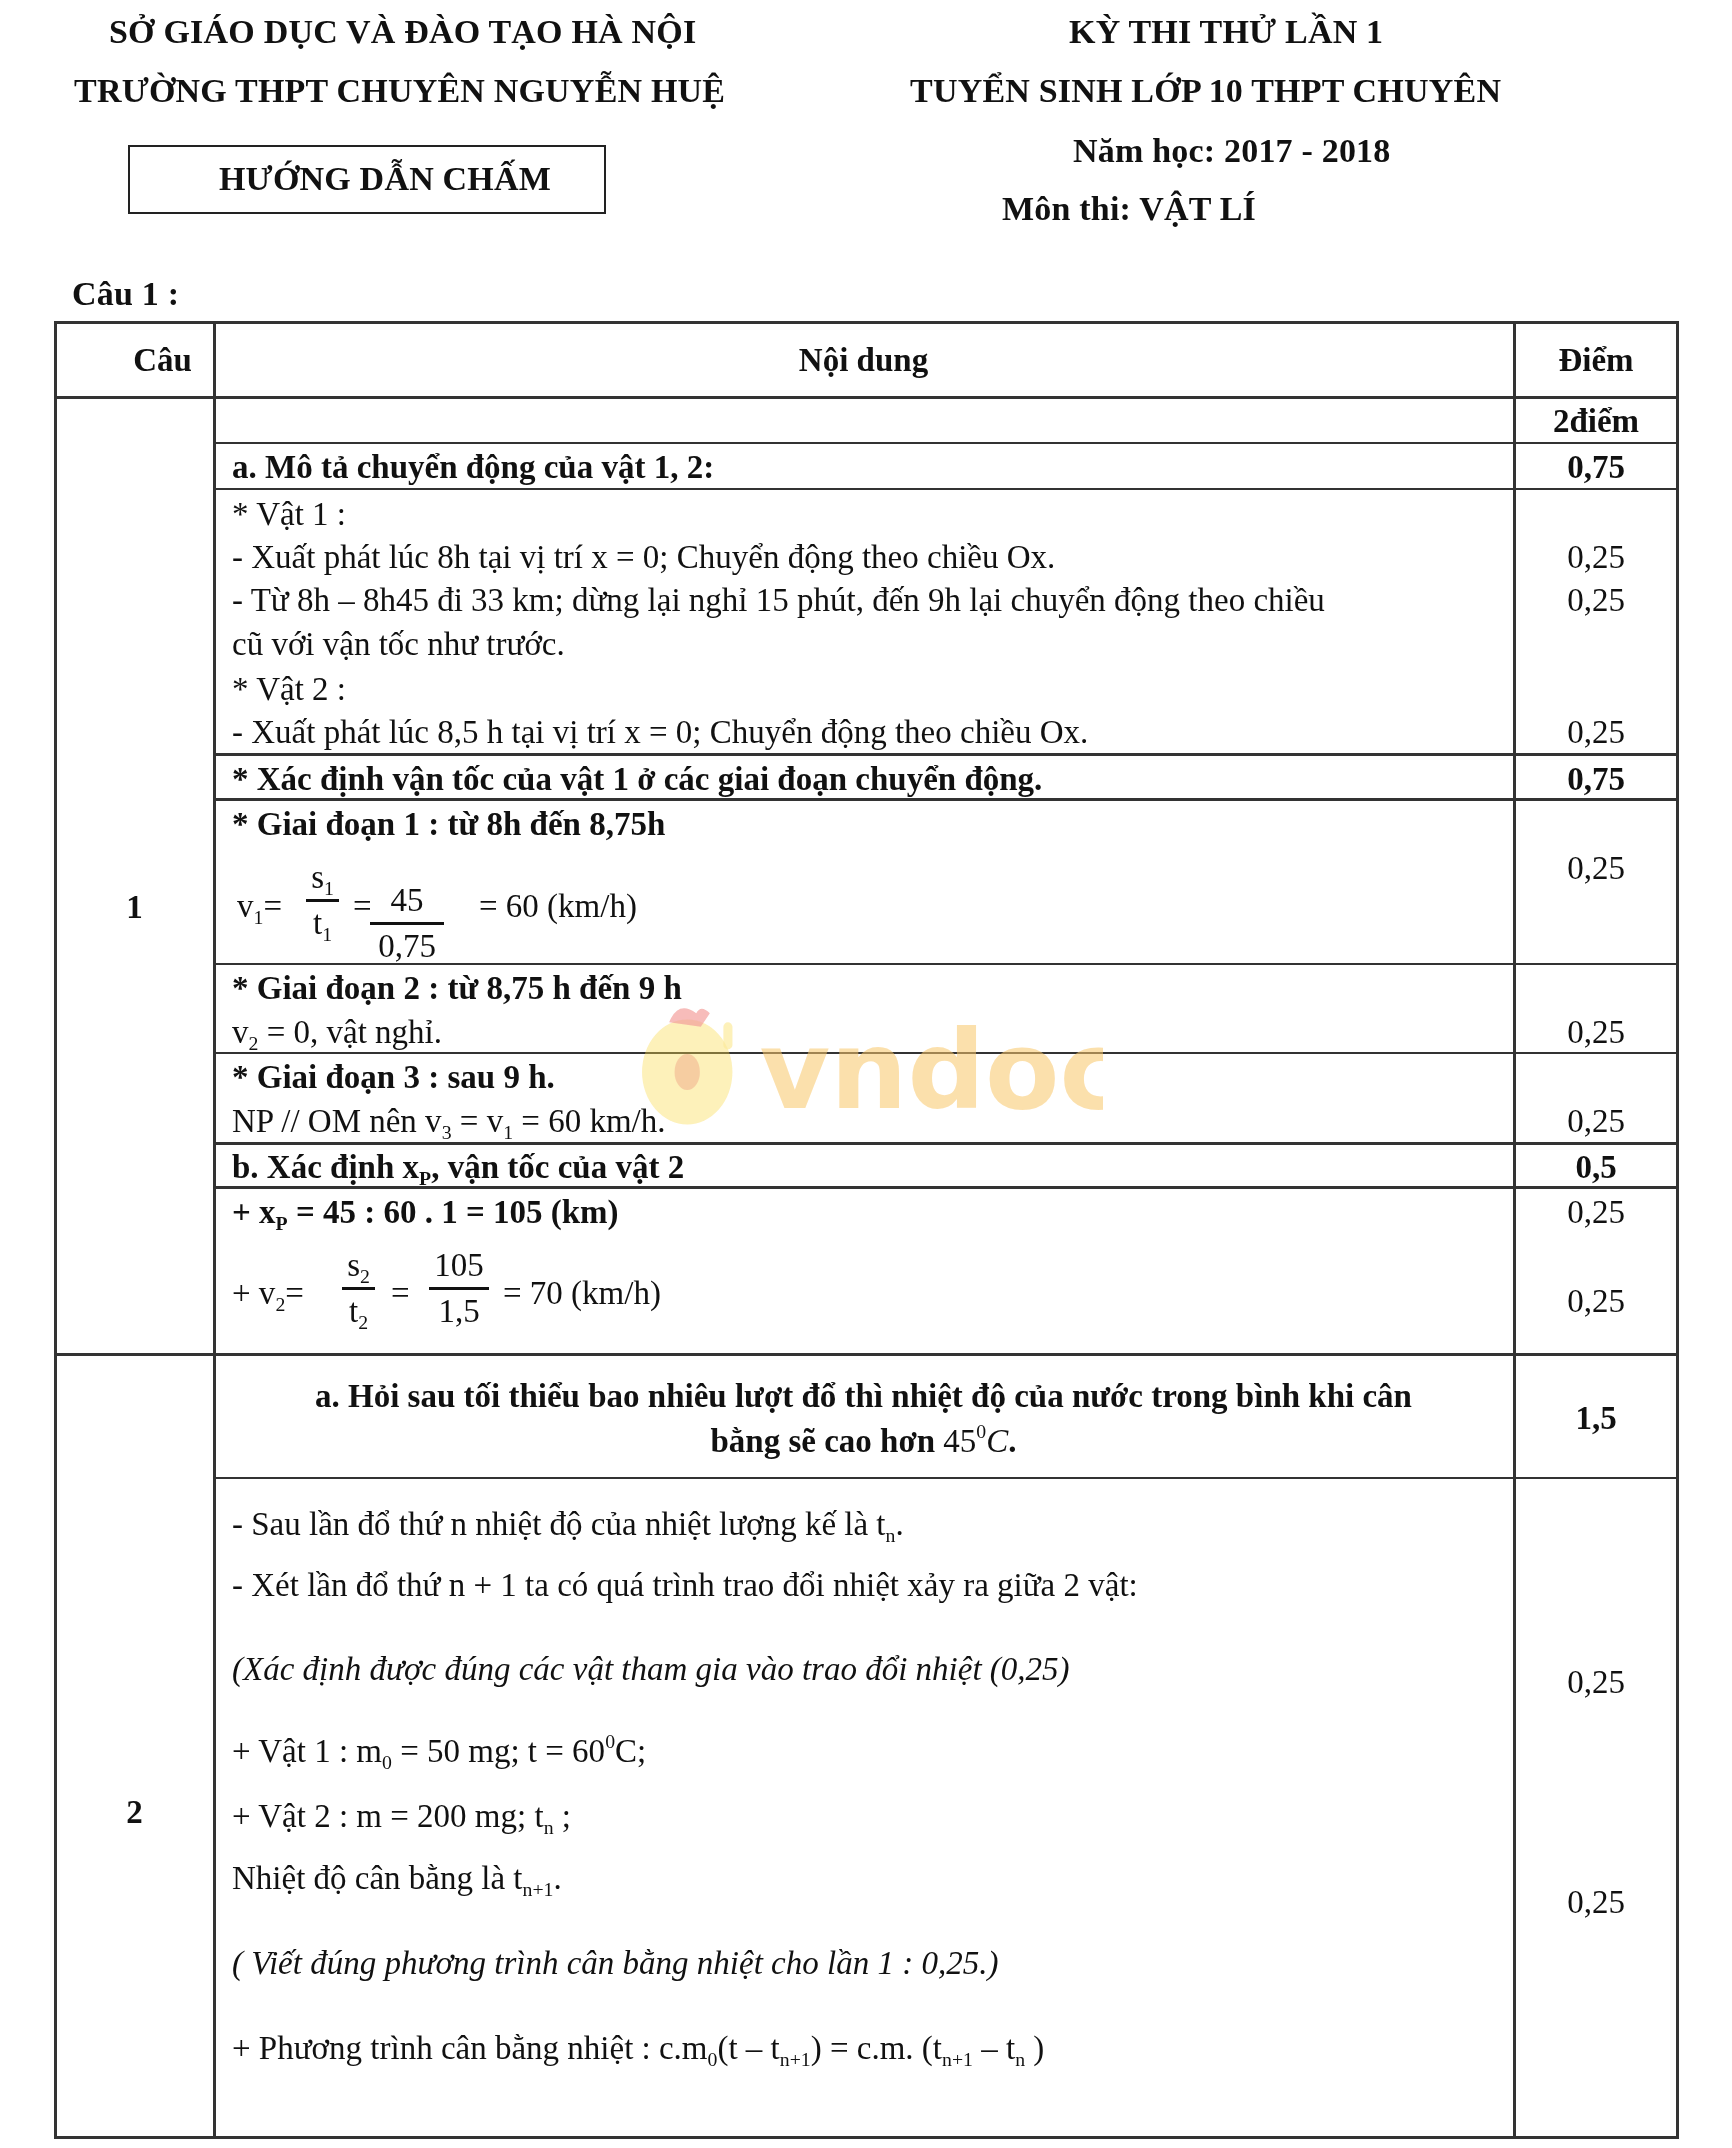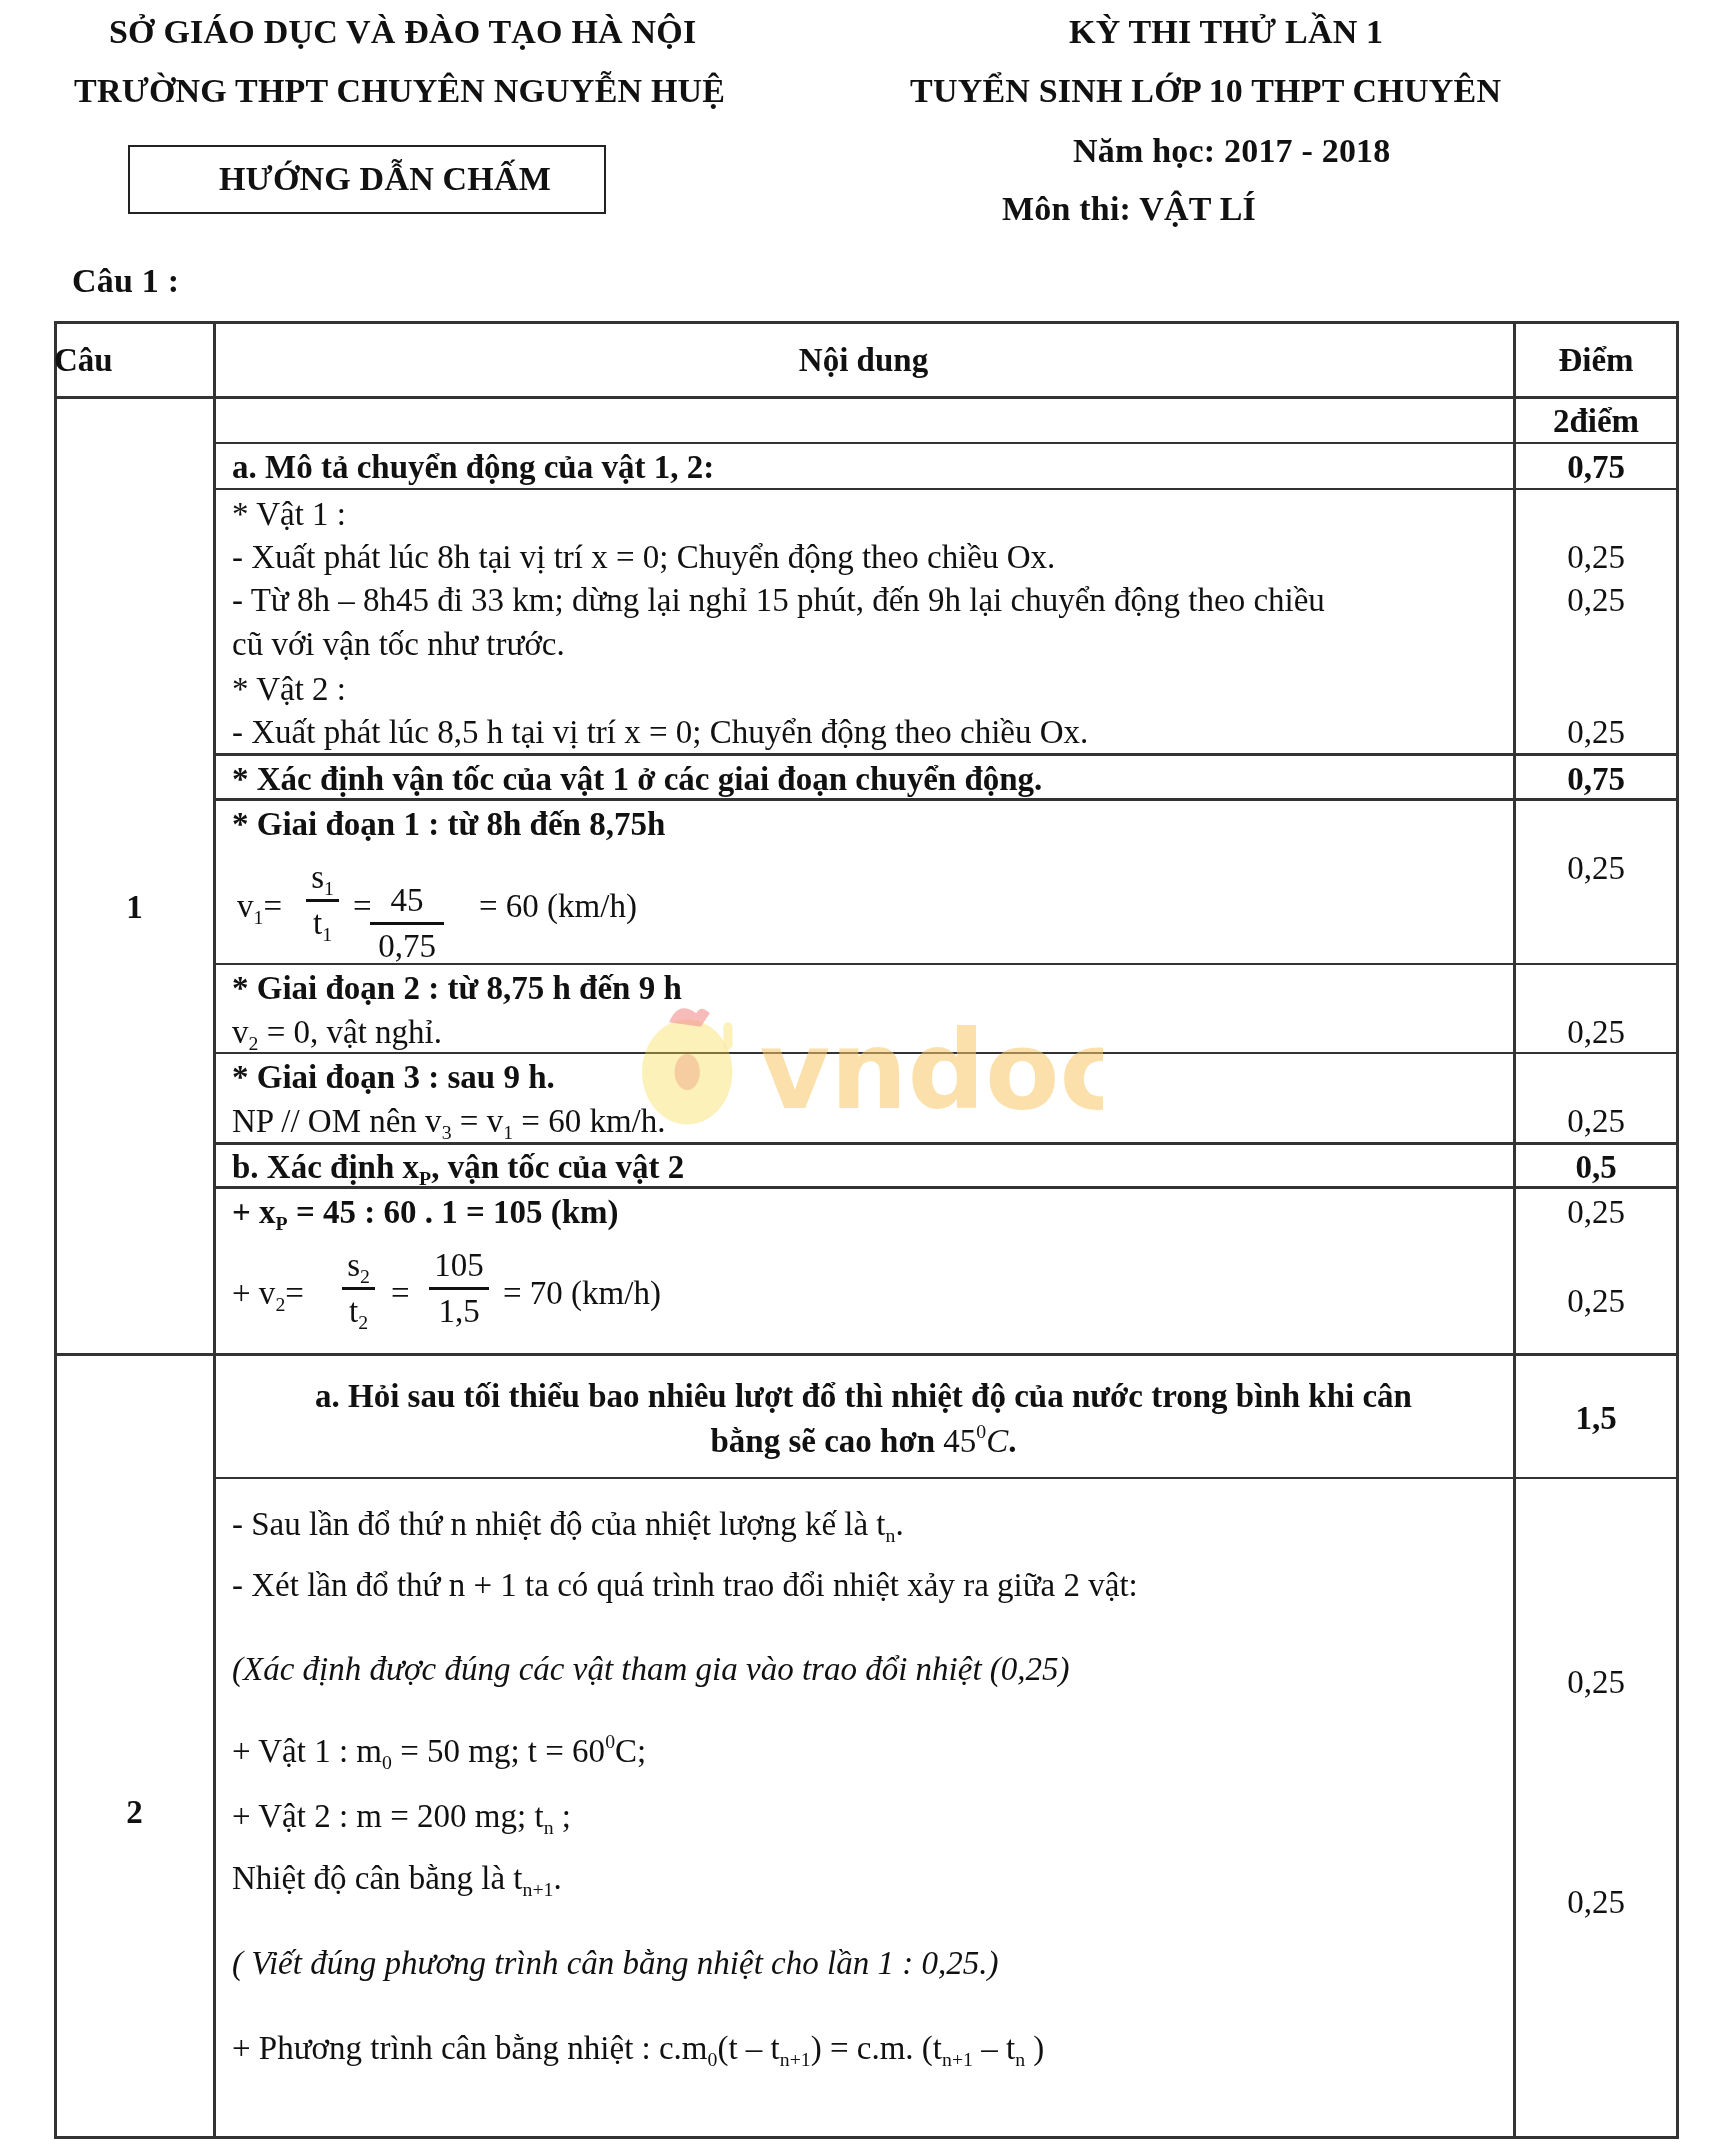--- a/index.html
+++ b/index.html
@@ -29,21 +29,21 @@
 <div class="abs hdr" style="left:74px; top:72px;">TRƯỜNG THPT CHUYÊN NGUYỄN HUỆ</div>
 <div class="abs boxed" style="left:128px; top:145px; width:478px; height:69px; box-sizing:border-box;padding-left:36px;">
   <div class="hdr" style="text-align:center; line-height:63px;">HƯỚNG DẪN CHẤM</div>
 </div>
 
 <div class="abs hdr" style="left:1069px; top:12.7px;">KỲ THI THỬ LẦN 1</div>
 <div class="abs hdr" style="left:910px; top:72px;">TUYỂN SINH LỚP 10  THPT CHUYÊN</div>
 <div class="abs hdr" style="left:1073px; top:132px;">Năm học: 2017 - 2018</div>
 <div class="abs hdr" style="left:1002px; top:190px;">Môn thi: VẬT LÍ</div>
 
-<div class="abs hdr" style="left:72px; top:262px;">Câu 1 :</div>
+<div class="abs hdr" style="left:72px; top:275px;">Câu 1 :</div>
 
 <div>
 
   <div class="vline" style="left:54px; top:322px; height:1816px;"></div>
   <div class="vline" style="left:213px; top:322px; height:1816px;"></div>
   <div class="vline" style="left:1513px; top:322px; height:1816px;"></div>
   <div class="vline" style="left:1676px; top:322px; height:1816px;"></div>
 
   <div class="hline" style="top:321px;"></div>
   <div class="hline" style="top:396px;"></div>
@@ -53,21 +53,21 @@
   <div class="hline inner" style="top:798px;"></div>
   <div class="hline inner thin" style="top:963px;"></div>
   <div class="hline inner thin" style="top:1052px;"></div>
   <div class="hline inner" style="top:1142px;"></div>
   <div class="hline inner" style="top:1186px;"></div>
   <div class="hline" style="top:1353px;"></div>
   <div class="hline inner thin" style="top:1477px;"></div>
   <div class="hline" style="top:2136px;"></div>
 </div>
 
-<div class="txt b" style="left:54px; width:161px; text-align:left; top:344px;">Câu</div>
+<div class="txt b" style="left:54px; width:161px; text-align:center; top:344px;padding-left:28px;">Câu</div>
 <div class="txt b" style="left:215px; width:1297px; text-align:center; top:344px;">Nội dung</div>
 <div class="txt b score" style="top:344px;">Điểm</div>
 
 <div class="txt b" style="left:54px; width:161px; text-align:center; top:891px;">1</div>
 <div class="score b" style="top:405px;">2điểm</div>
 
 <div class="txt b" style="left:232px; top:451px;">a. Mô tả chuyển động của vật 1, 2:</div>
 <div class="score b" style="top:451px;">0,75</div>
 
 <div class="txt" style="left:232px; top:498px;">* Vật 1 :</div>

